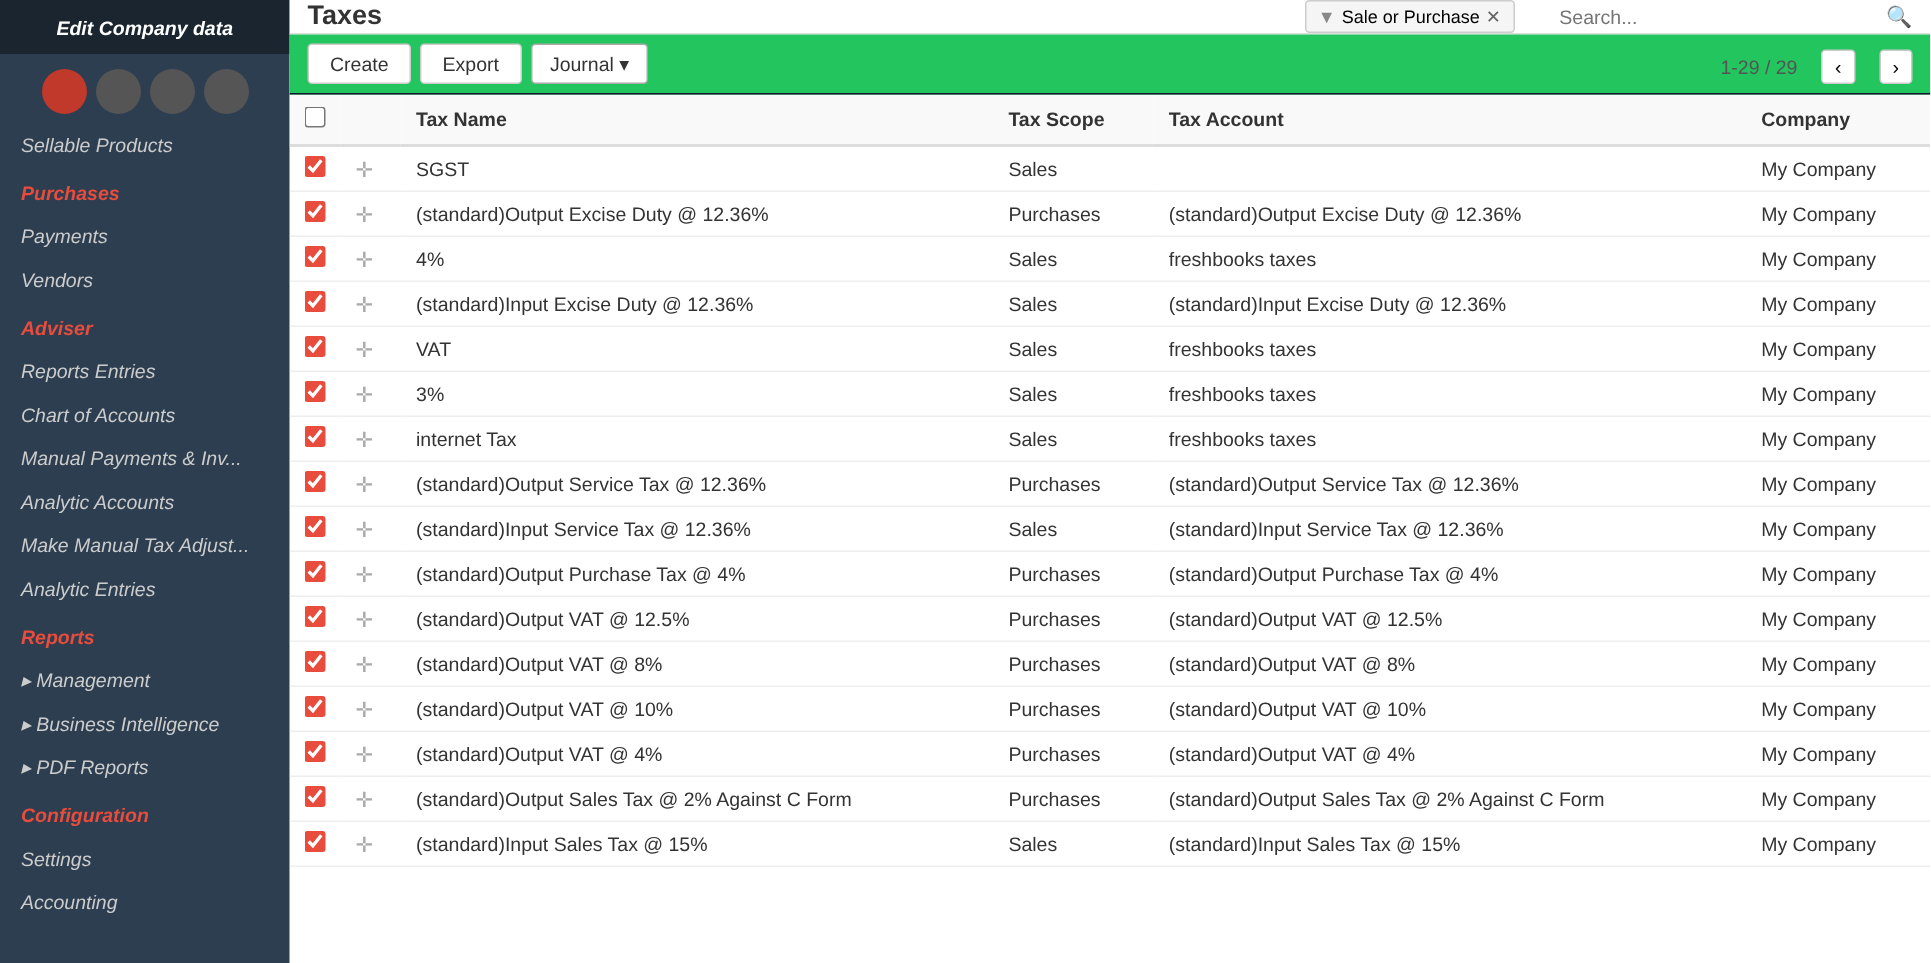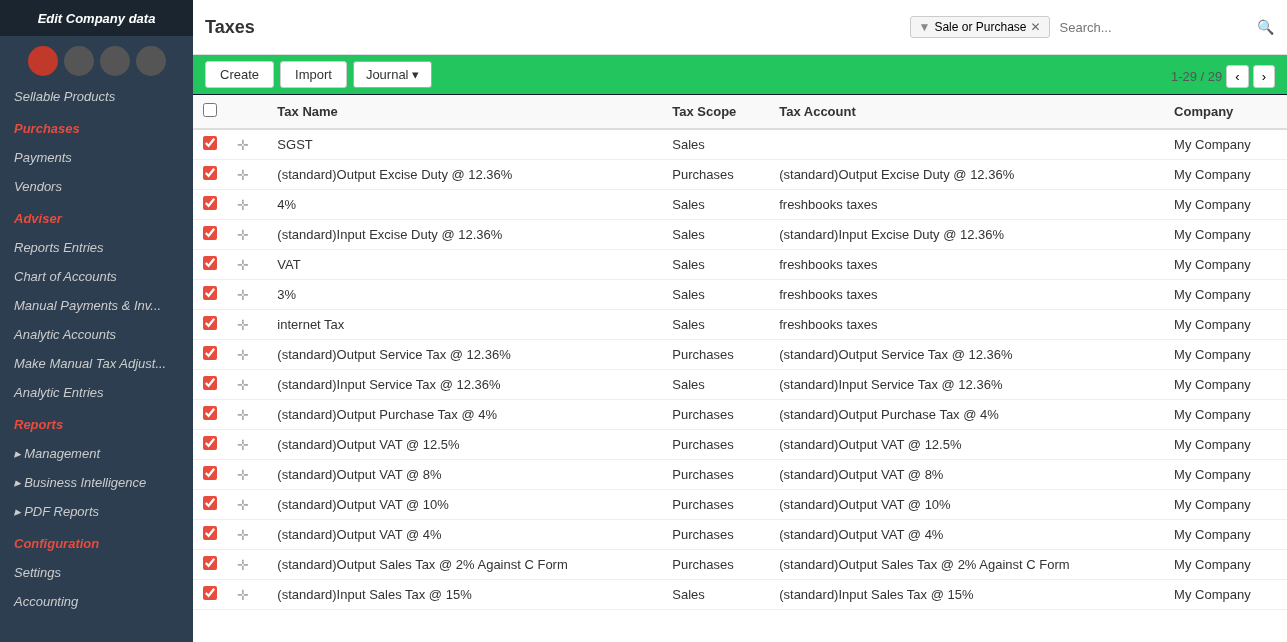--- a/index.html
+++ b/index.html
@@ -64,24 +64,23 @@
       flex: 1;
       display: flex;
       flex-direction: column;
       overflow: hidden;
       position: relative;
     }
 
     
     .topbar {
       display: flex;
-      align-items: center;
-      padding: 16px 12px;
+      padding: 0 12px;
       border-bottom: 1px solid #ddd;
-      gap: 4px;
+      gap: 24px;
       background: #fff;
     }
     .page-title {
       font-size: 18px;
       font-weight: bold;
       color: #333;
       margin-right: auto;
     }
     .filter-tag {
       display: flex;
@@ -147,21 +146,21 @@
       cursor: pointer;
       color: #333;
       display: flex;
       align-items: center;
       gap: 4px;
     }
     .pagination {
       margin-left: auto;
       display: flex;
       align-items: center;
-      gap: 4px;
+      gap: 16px;
       font-size: 13px;
       color: #555;
     }
     .pag-btn {
       background: #fff;
       border: 1px solid #ccc;
       border-radius: 3px;
       padding: 3px 8px;
       cursor: pointer;
       font-size: 13px;
@@ -277,21 +276,21 @@
       <span class="funnel">▼</span>
       <span>Sale or Purchase</span>
       <span class="close-x">✕</span>
     </div>
     <input class="search-input" type="text" placeholder="Search..." style="">
     <button class="search-icon-btn">🔍</button>
   </div>
 
   <div class="toolbar">
     <button class="btn-create">Create</button>
-    <button class="btn-import">Import</button>
+    <button class="btn-import">Export</button>
     <button class="btn-action">Journal ▾</button>
 
 
     <div class="pagination">
       <span>1-29 / 29</span>
       <button class="pag-btn">‹</button>
       <button class="pag-btn">›</button>
     </div>
   </div>
 

